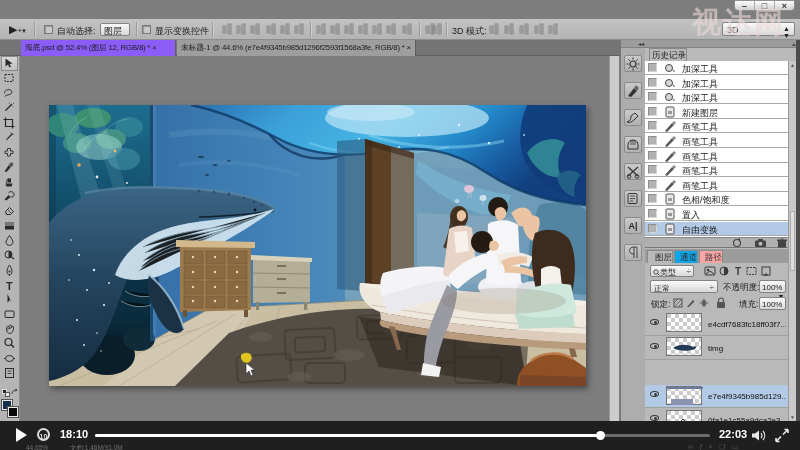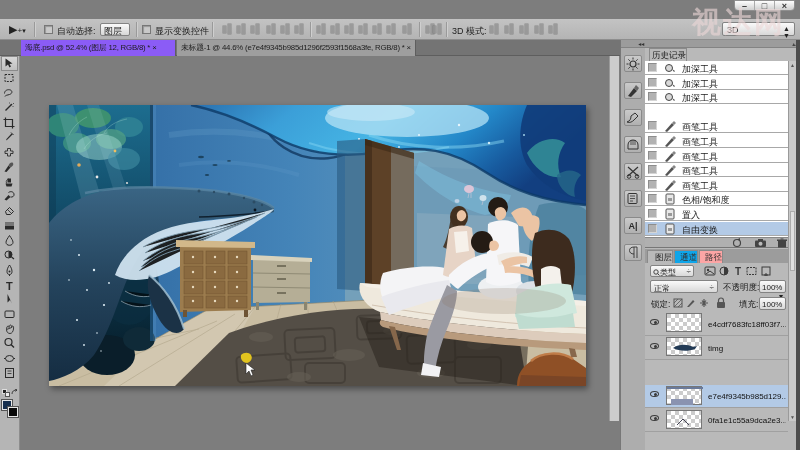--- a/index.html
+++ b/index.html
@@ -550,20 +550,28 @@
             </svg></div>
           <div class="htx">加深工具</div>
         </div>
         <div class="hrow" style="top:29.2px;">
           <div class="well"></div>
           <div class="hic"><svg width="12" height="12">
               <circle cx="5" cy="6" r="3.5" fill="#d8d8d8" stroke="#444"></circle>
               <path d="M8 7 L11 9 L10 10 Z" fill="#444"></path>
             </svg></div>
           <div class="htx">加深工具</div>
+        </div>
+        <div class="hrow" style="top:43.8px;">
+          <div class="well"></div>
+          <div class="hic"><svg width="12" height="12">
+              <rect x="2" y="1" width="8" height="10" rx="1" fill="#e8e8e8" stroke="#555"></rect>
+              <rect x="4" y="5" width="4" height="3" fill="#999"></rect>
+            </svg></div>
+          <div class="htx">新建图层</div>
         </div>
         <div class="hrow" style="top:58.4px;">
           <div class="well"></div>
           <div class="hic"><svg width="12" height="12">
               <path d="M1 11 L8 3 L10 5 L3 12 Z" fill="#555"></path>
               <path d="M8 3 L10 1 L12 3 L10 5 Z" fill="#888"></path>
             </svg></div>
           <div class="htx">画笔工具</div>
         </div>
         <div class="hrow" style="top:73px;">
@@ -703,13 +711,33 @@
         </div>
       </div>
 </div>
 <div id="rscroll" class="abs">
       <div style="position:absolute;top:1px;left:1px;font-size:5px;color:#555">▲</div>
       <div style="position:absolute;bottom:1px;left:1px;font-size:5px;color:#555">▼</div>
       <div style="position:absolute;top:150px;left:1px;width:5px;height:60px;background:#dedede;border:1px solid #aaa"></div>
     </div>
 <div id="redge" class="abs"></div>
 
+<div id="player" class="abs">
+ <div style="position:absolute;left:16px;top:7px;width:0;height:0;border-left:11px solid #fff;border-top:7px solid transparent;border-bottom:7px solid transparent"></div>
+ <div style="position:absolute;left:37px;top:7px;width:13px;height:13px;border:2px solid #ddd;border-radius:50%;color:#ddd;font-size:7px;font-weight:bold;text-align:center;line-height:13px">10</div>
+ <div class="ptime" style="left:60px">18:10</div>
+ <div id="ptrack">
+        <div id="pfill"></div>
+        <div id="pknob"></div>
+      </div>
+ <div class="ptime" style="left:719px">22:03</div>
+ <svg style="position:absolute;left:751px;top:8px" width="16" height="13">
+        <path d="M1,4.5 H4 L8,1.5 V11.5 L4,8.5 H1 Z" fill="#e8e8e8"></path>
+        <path d="M10,4 A4,4 0 0 1 10,9 M12,2 A7,7 0 0 1 12,11" stroke="#e8e8e8" stroke-width="1.2" fill="none"></path>
+      </svg>
+ <svg style="position:absolute;left:774px;top:7px" width="16" height="15">
+        <path d="M9,6.5 L14,1.5 M14,1.5 H10.5 M14,1.5 V5 M7,8.5 L2,13.5 M2,13.5 H5.5 M2,13.5 V10" stroke="#e8e8e8" stroke-width="1.6" fill="none"></path>
+      </svg>
+ <div style="position:absolute;left:26px;top:23px;color:#6e6e6e;font-size:6.5px">44.65%</div>
+ <div style="position:absolute;left:70px;top:23px;color:#6e6e6e;font-size:6.5px">文档:1.46M/91.0M</div>
+ <div style="position:absolute;left:688px;top:22px;color:#555;font-size:7px;letter-spacing:6px">∞ƒ◐❑▭</div>
 </div>
+</div>
 
 </body></html>

